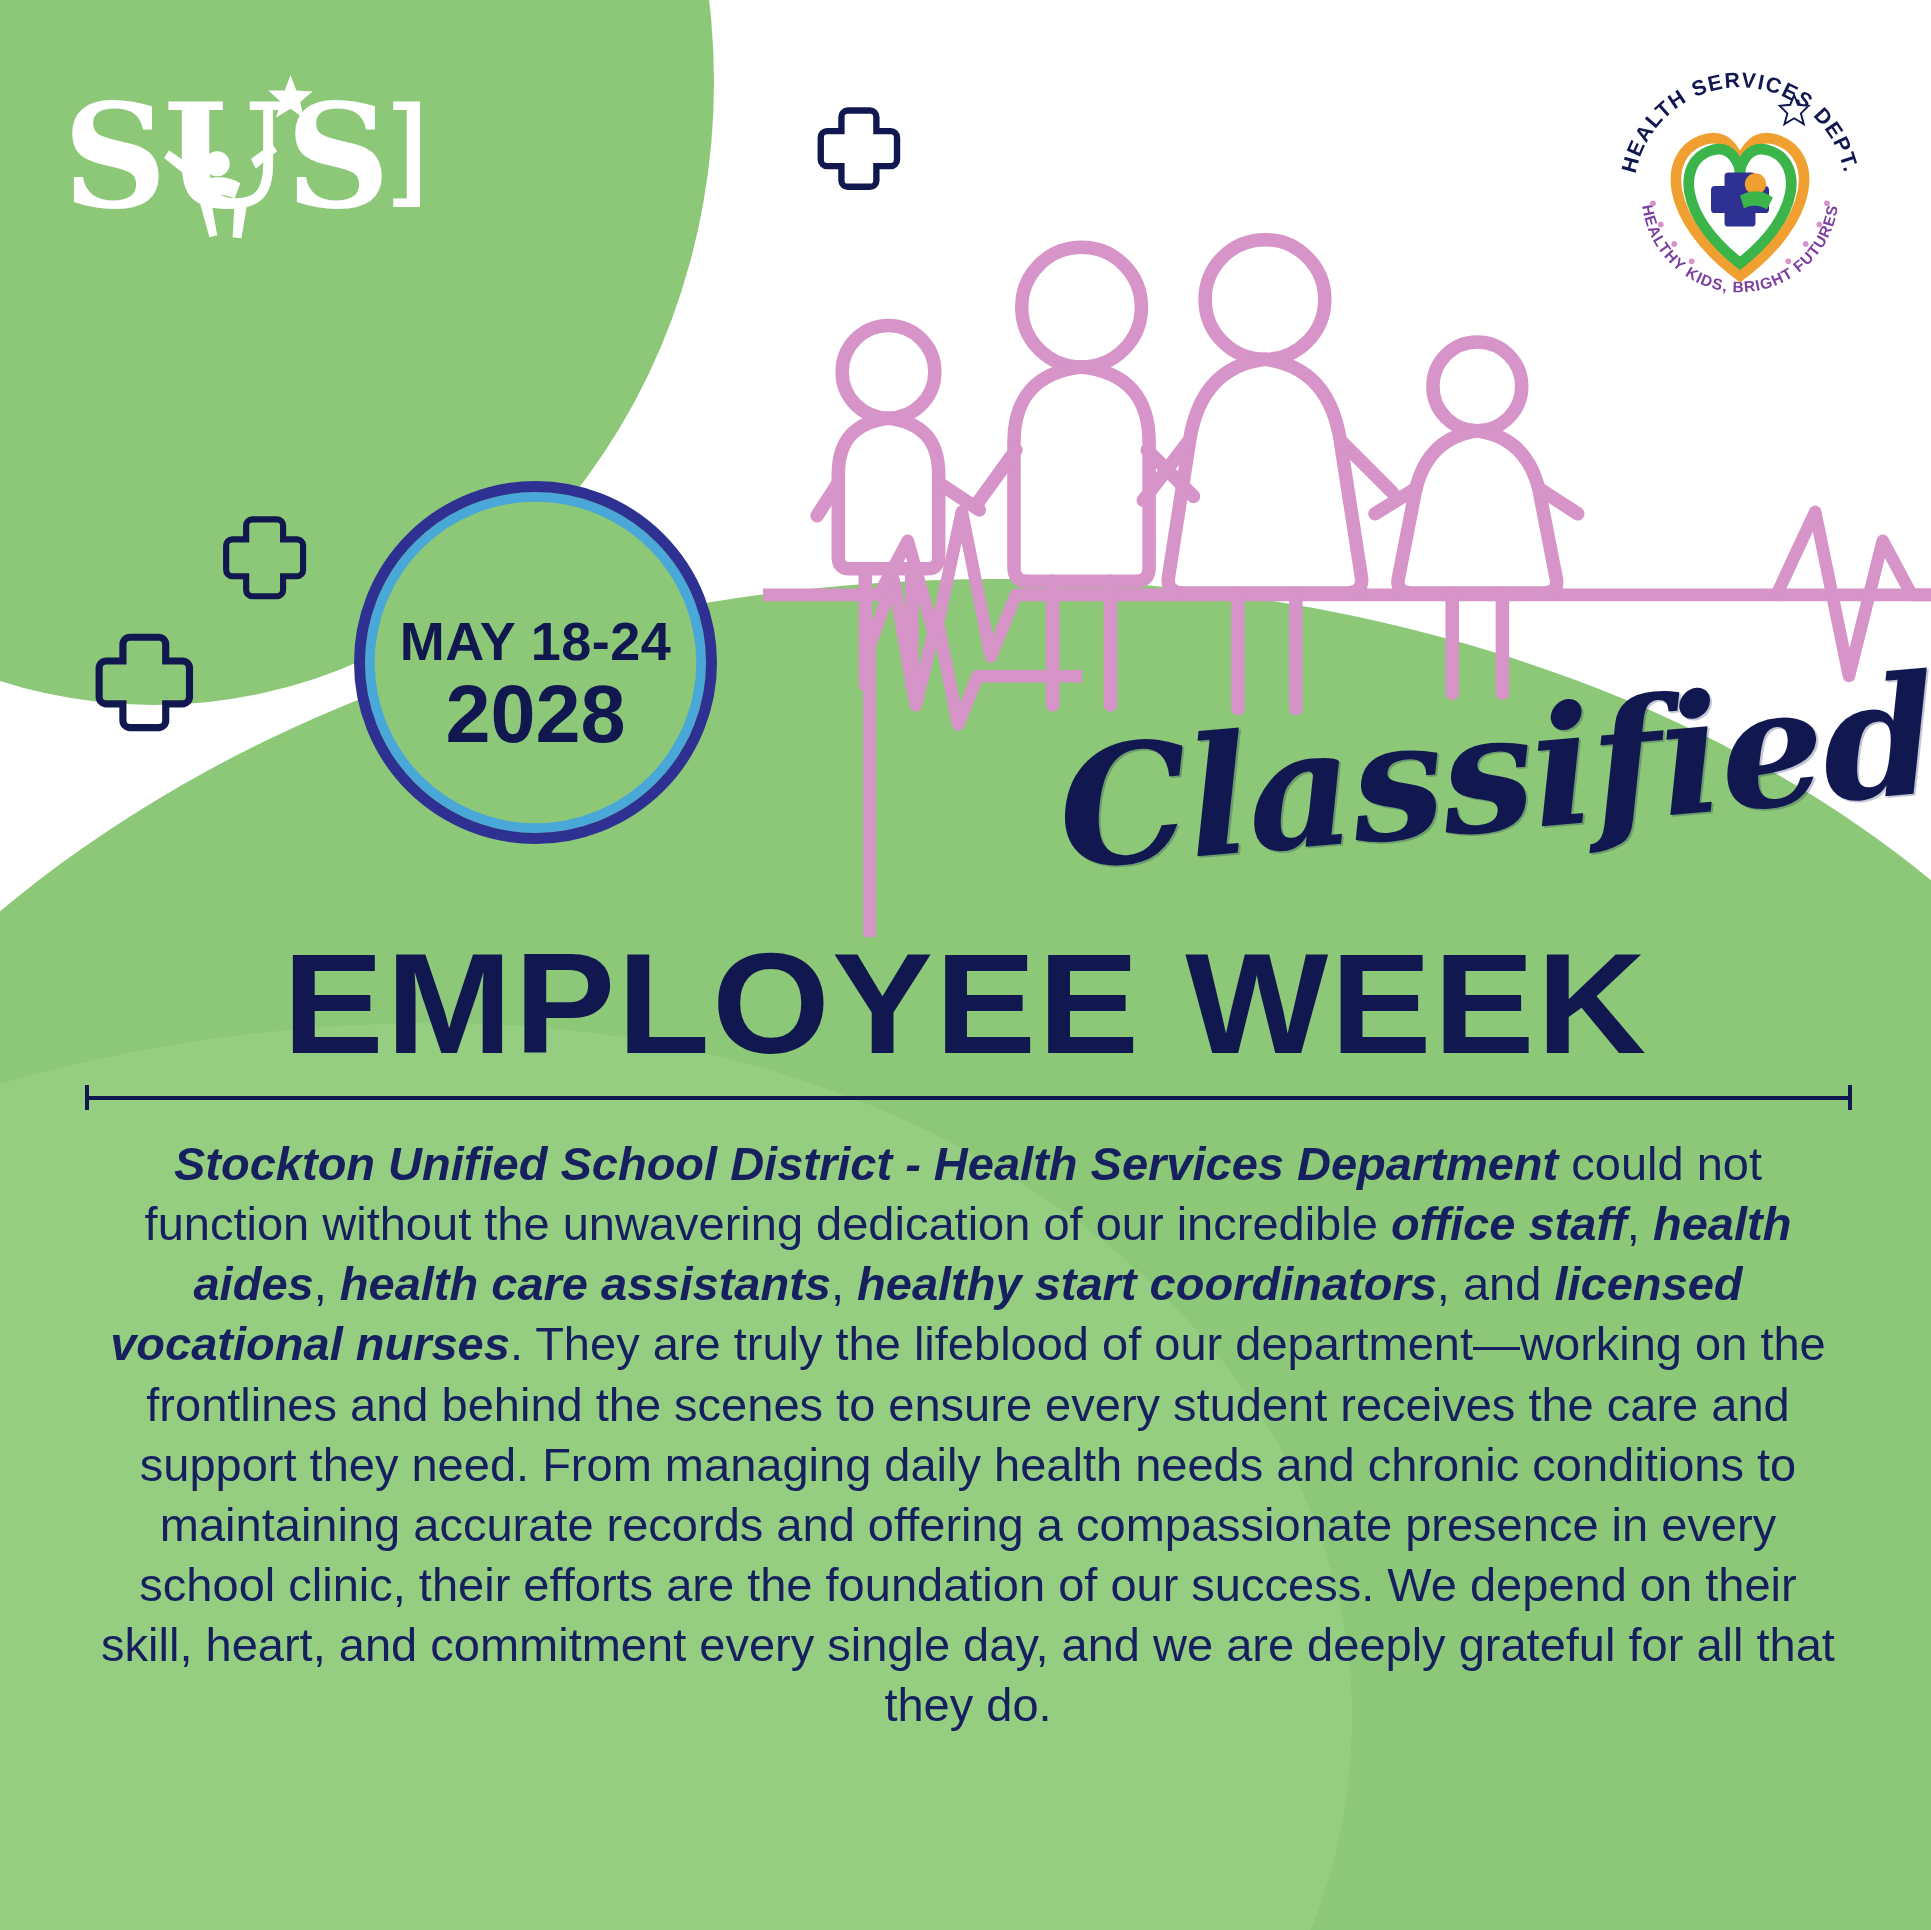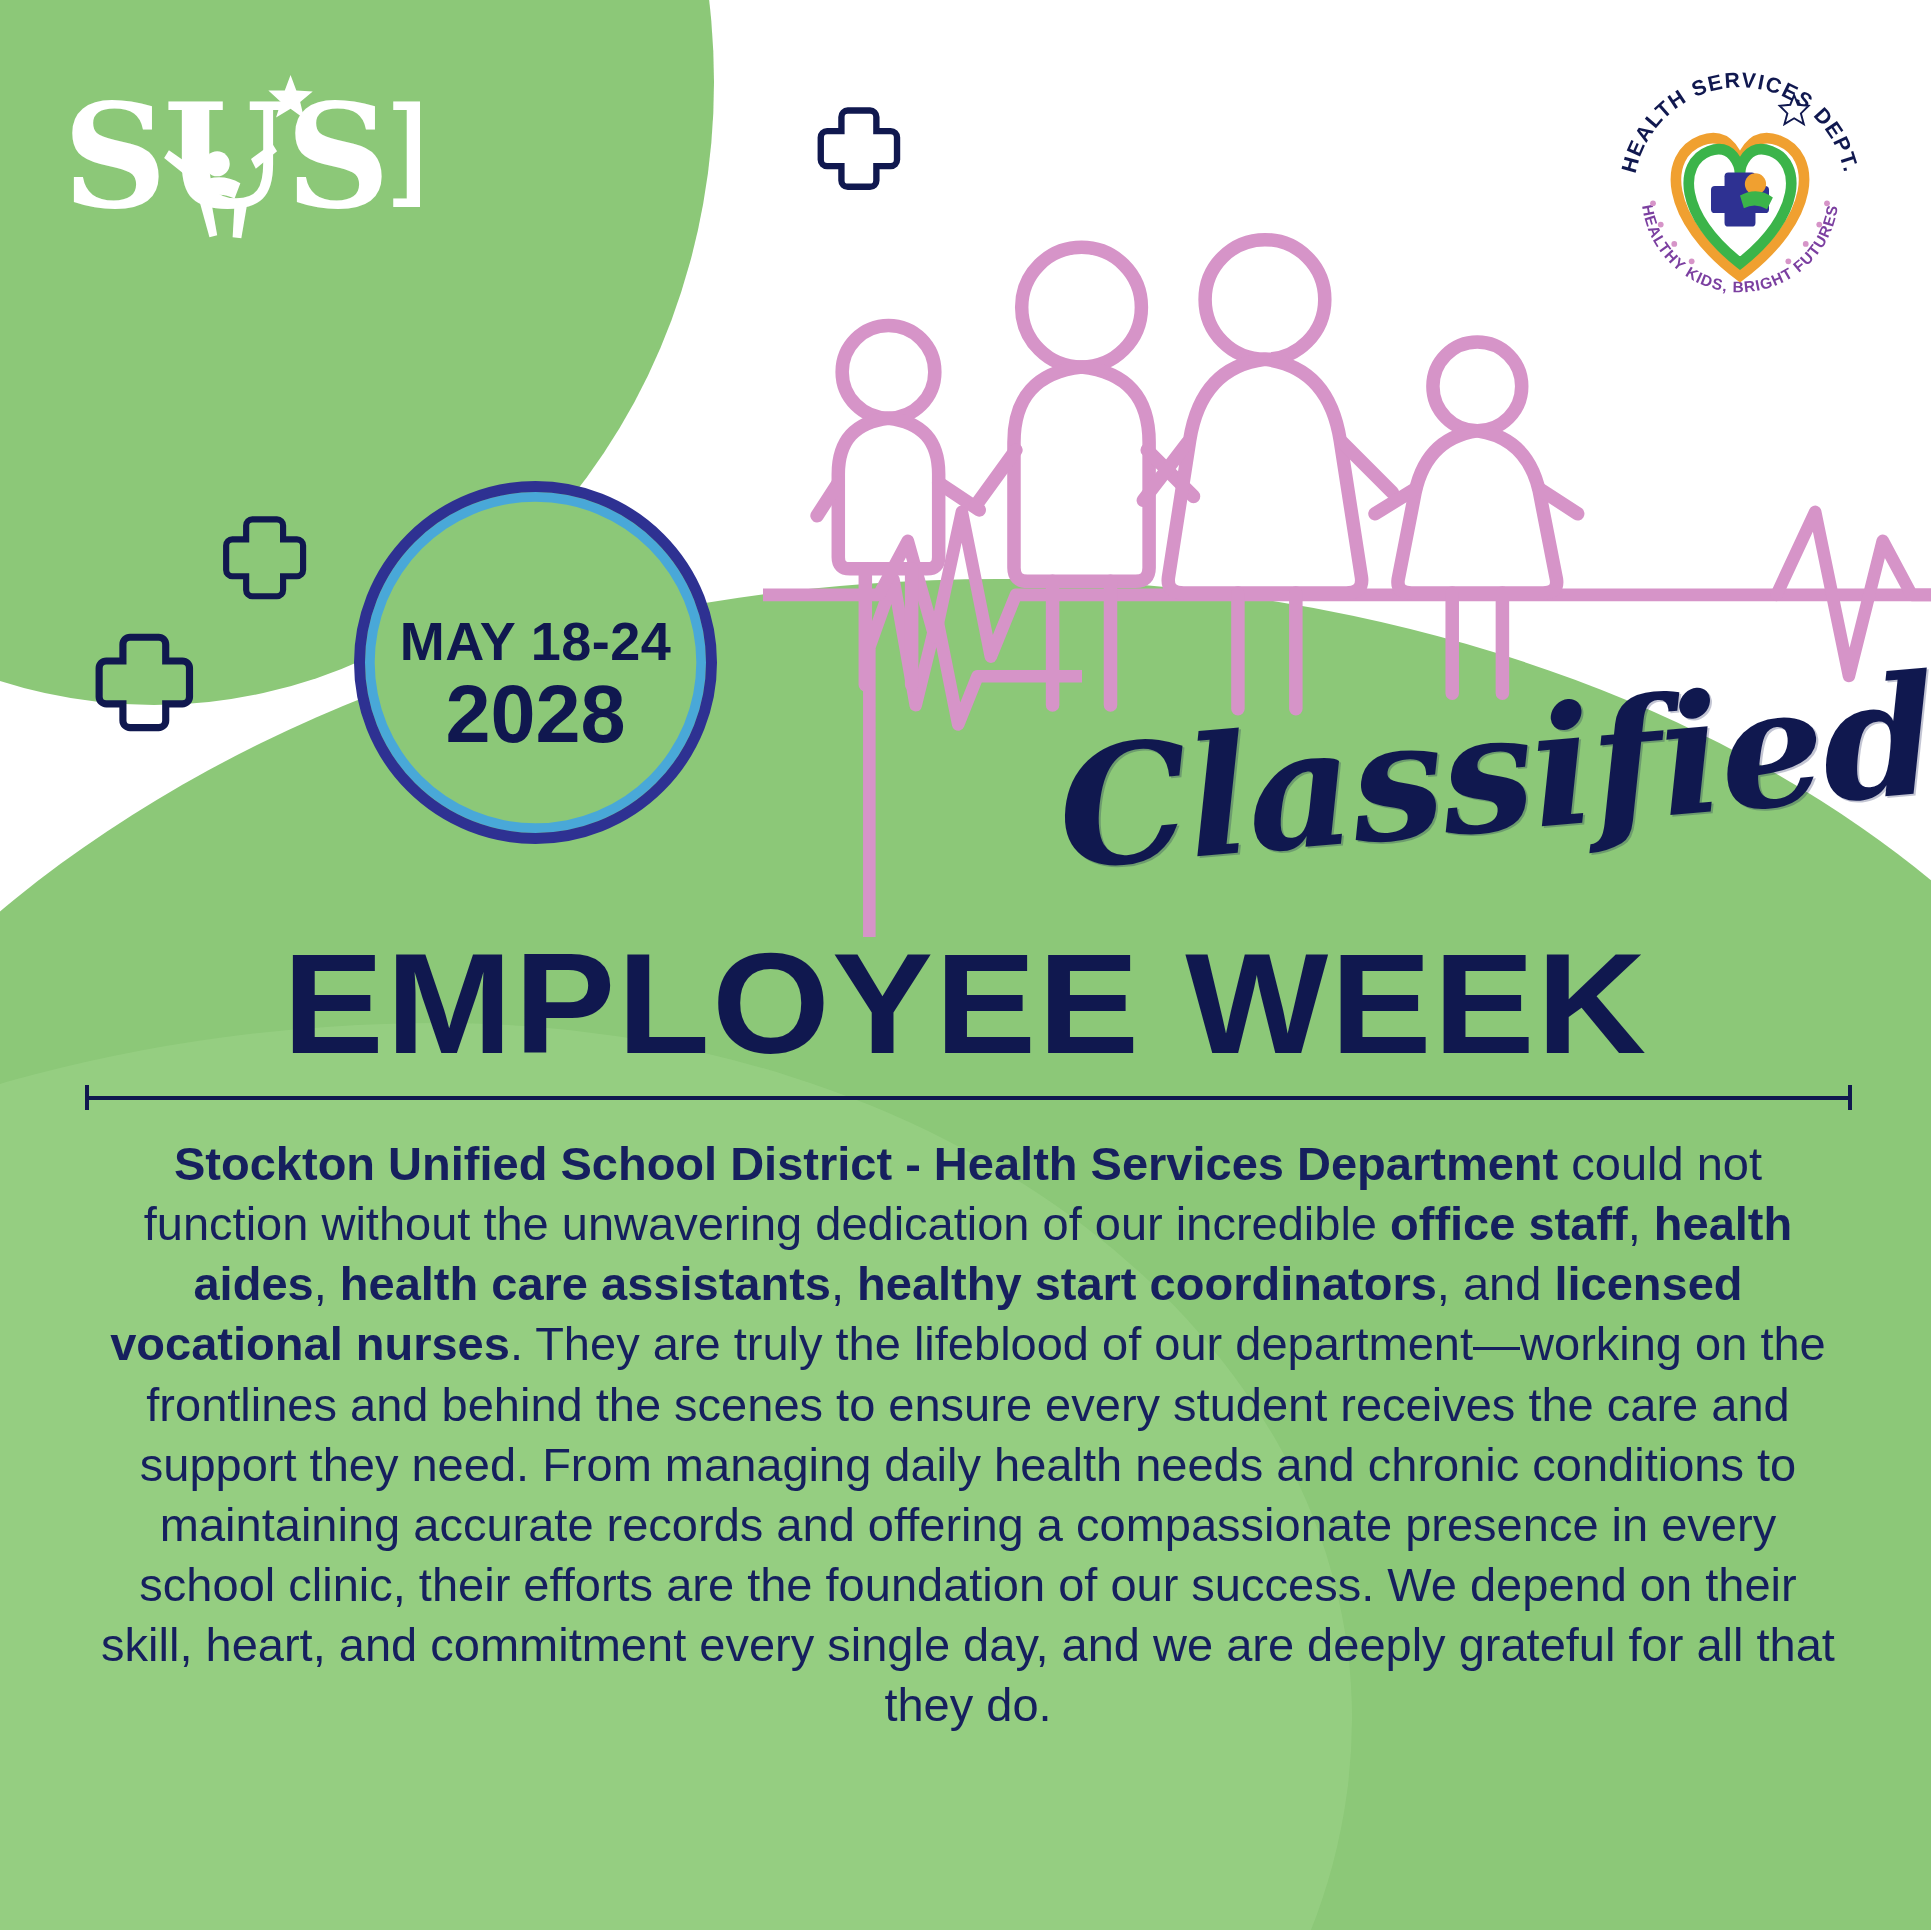--- a/index.html
+++ b/index.html
@@ -168,21 +168,21 @@
     left: 92px;
     width: 1752px;
     top: 1134px;
     text-align: center;
     font-family: "Liberation Sans", sans-serif;
     font-size: 47px;
     line-height: 1.28;
     color: #16205e;
     z-index: 7;
   }
-  .body-copy b { font-weight: 700; }
+  .body-copy b { font-weight: 700; font-style: italic; }
 
   
   .artwork {
     position: absolute;
     left: 763px;
     top: 222px;
     width: 1168px;
     height: 599px;
     z-index: 3;
   }

